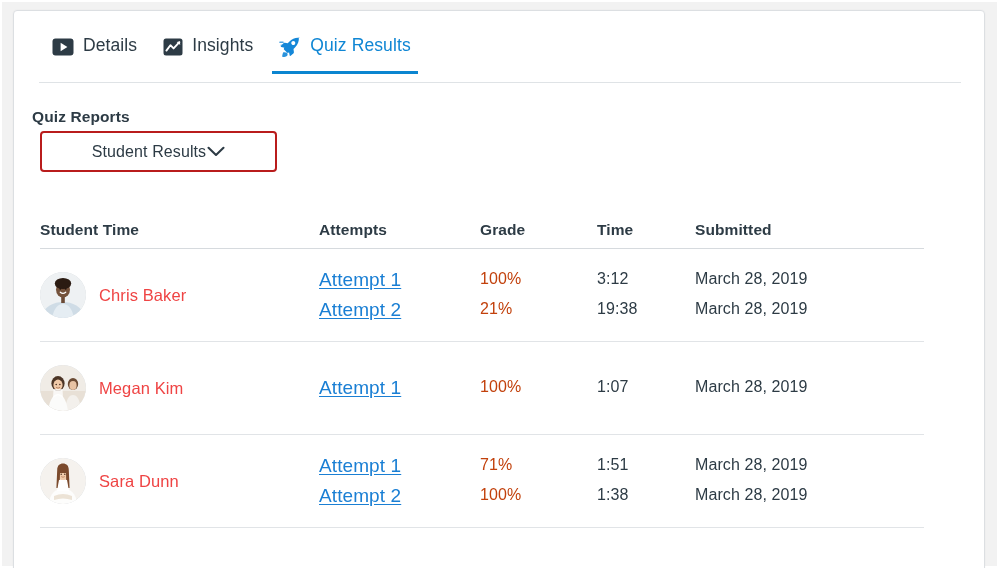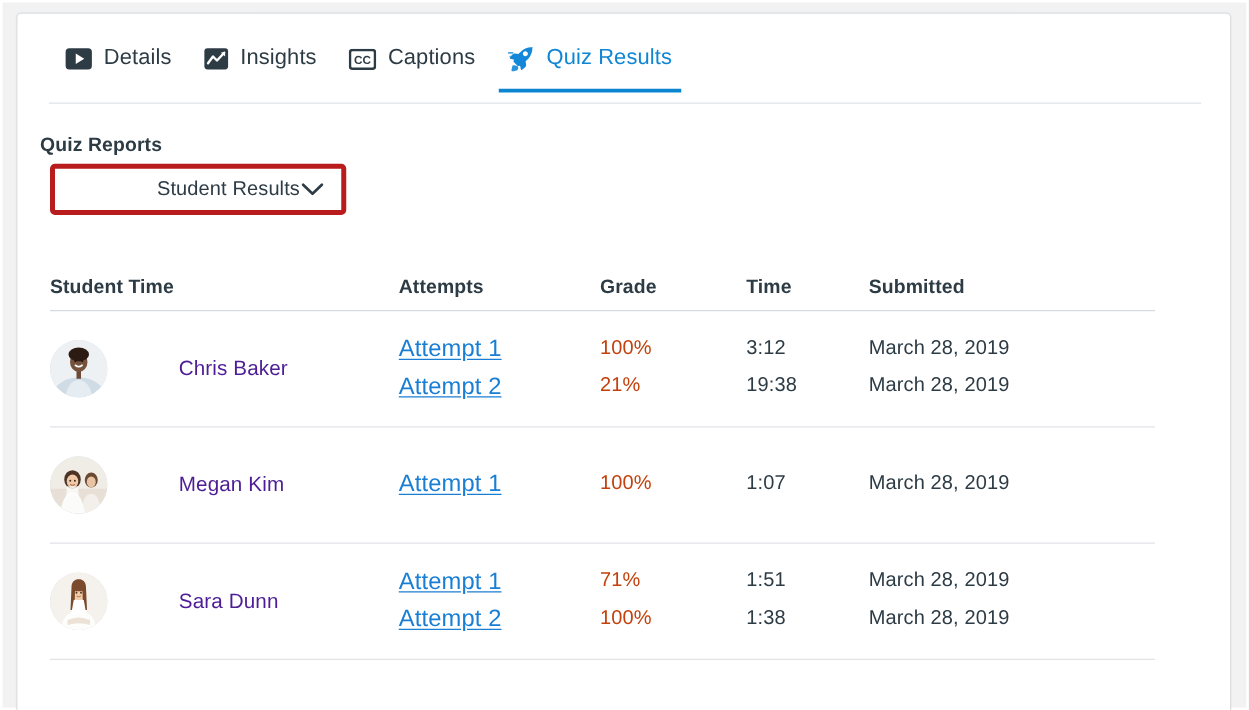--- a/index.html
+++ b/index.html
@@ -106,25 +106,25 @@
     letter-spacing: 0.1px;
   }
   .select {
     position: absolute;
     left: 26px;
     top: 120px;
     width: 237px;
     height: 41px;
     box-sizing: border-box;
     background: #fff;
-    border: 4px solid #b91c1c;
+    border: 2px solid #b91c1c;
     border-radius: 4px;
     display: flex;
     align-items: center;
-    justify-content: flex-end;
+    justify-content: center;
     padding: 0 13px 0 14px;
     cursor: pointer;
   }
   .select-value {
     font-size: 16px;
     color: #2d3b45;
     letter-spacing: 0.1px;
   }
 
   
@@ -180,23 +180,22 @@
     border-radius: 50%;
     overflow: hidden;
     flex: 0 0 auto;
     background: #e9edf0;
     box-shadow: inset 0 0 0 1px rgba(0,0,0,0.06);
     position: relative;
   }
   .avatar svg { display:block; width:46px; height:46px; }
   .student-name {
     font-size: 16.5px;
-    color: #4c1d95;
-    letter-spacing: 0.1px;
-    margin-left: 44px;
+    color: #ef4444;
+    letter-spacing: 0.1px;
   }
   .attempts-list {
     position: absolute;
     left: 279px;
     top: 0;
     right: 0;
     bottom: 0;
     display: flex;
     flex-direction: column;
     justify-content: center;
@@ -269,29 +268,20 @@
           <span class="ic">
             <svg width="20" height="18" viewBox="0 0 20 18">
               <rect x="0.5" y="0.5" width="19" height="17" rx="2.5" fill="#2d3b45"></rect>
               <polyline points="3.4,12.6 7.4,7.2 10.6,10.4 16.4,4.2" fill="none" stroke="#ffffff" stroke-width="1.9" stroke-linecap="round" stroke-linejoin="round"></polyline>
               <polygon points="16.9,3.4 17.2,7.1 13.6,4.1" fill="#ffffff"></polygon>
             </svg>
           </span>
           <span class="tab-label">Insights</span>
         </div>
 
-        <div class="tab">
-          <span class="ic">
-            <svg width="22" height="17" viewBox="0 0 22 17">
-              <rect x="1" y="1" width="20" height="15" rx="2" fill="#ffffff" stroke="#2d3b45" stroke-width="2"></rect>
-              <text x="11" y="12.2" font-family="Liberation Sans, sans-serif" font-size="9.4" font-weight="bold" fill="#2d3b45" text-anchor="middle">CC</text>
-            </svg>
-          </span>
-          <span class="tab-label">Captions</span>
-        </div>
 
         <div class="tab active">
           <span class="ic">
             <svg width="22" height="21" viewBox="0 0 22 21">
               <g fill="#1487d8">
                 <path d="M20.2 0.9c-3.3-0.5-7.2 1-10 3.8l-1.5 1.5 -2.9-0.4c-0.6-0.1-1.2 0.1-1.6 0.6l-2.3 2.6c-0.3 0.4-0.1 0.9 0.4 1l3.1 0.7 -0.2 0.2c-0.5 0.5-0.5 1.3 0 1.8l2.8 2.8c0.5 0.5 1.3 0.5 1.8 0l0.2-0.2 0.7 3.1c0.1 0.5 0.6 0.7 1 0.4l2.6-2.3c0.5-0.4 0.7-1 0.6-1.6l-0.4-2.9 1.5-1.5c2.8-2.8 4.3-6.7 3.8-10C20.9 0.9 20.6 0.9 20.2 0.9zM15.7 7.4c-0.8 0.8-2 0.8-2.8 0 -0.8-0.8-0.8-2 0-2.8 0.8-0.8 2-0.8 2.8 0C16.5 5.4 16.5 6.7 15.7 7.4z"></path>
                 <path d="M4.3 15.2c-0.5 0.5-0.9 2.5-1.1 4 -0.1 0.5 0.3 0.9 0.8 0.8 1.5-0.2 3.5-0.6 4-1.1 0.8-0.8 0.9-2.1 0.1-2.9C7.2 15.2 5.9 15.3 4.3 15.2z" opacity="0.9"></path>
                 <rect x="0.2" y="4.6" width="4.6" height="1.3" rx="0.65" opacity="0.75"></rect>
                 <rect x="1.4" y="7.6" width="3.2" height="1.2" rx="0.6" opacity="0.55"></rect>
               </g>

